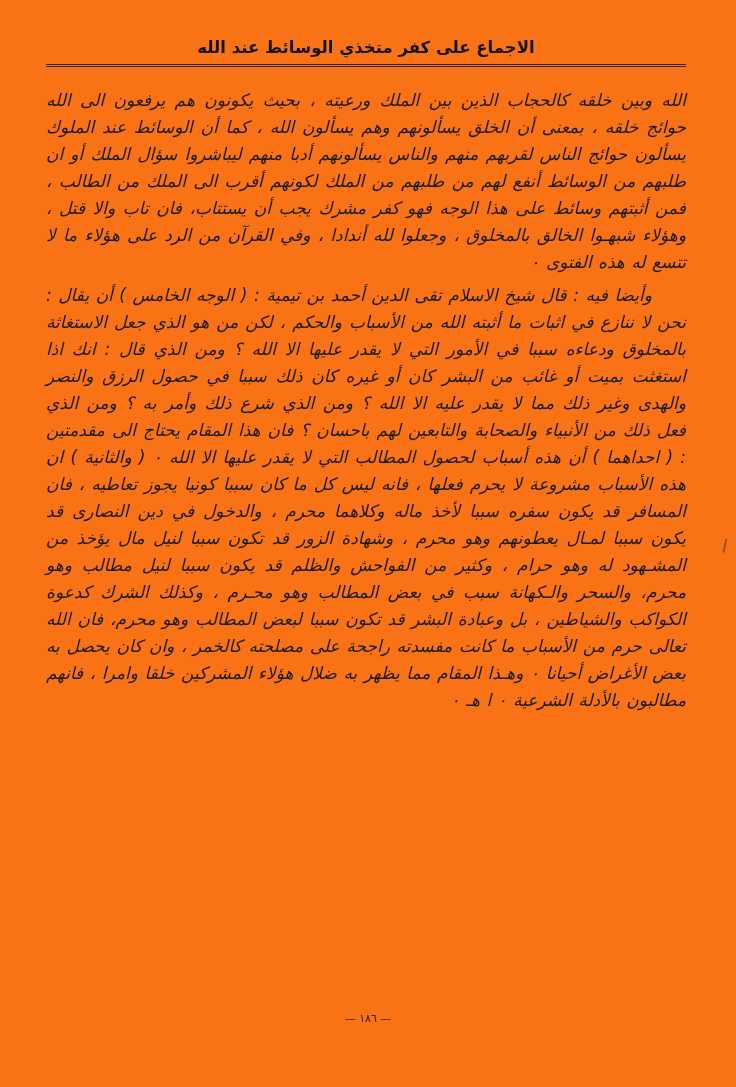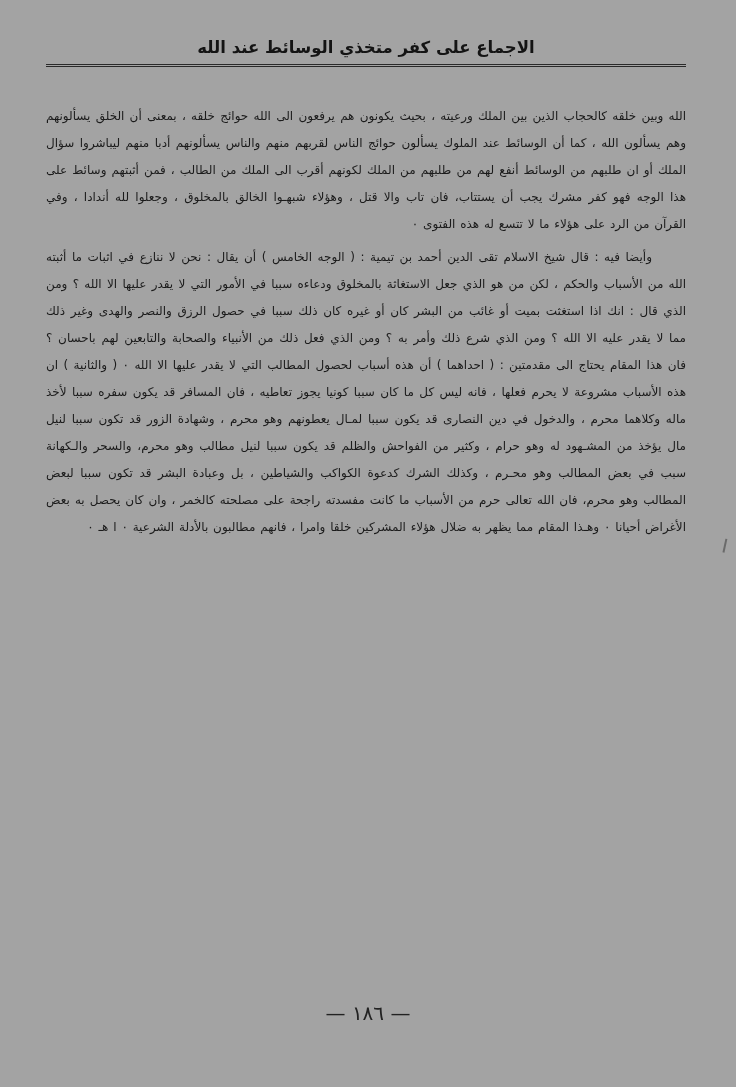--- a/index.html
+++ b/index.html
@@ -6,21 +6,21 @@
     margin: 0;
     padding: 0;
     background: #e9e7e2;
     font-family: "DejaVu Sans", sans-serif;
   }
   .page {
     position: relative;
     width: 736px;
     height: 1087px;
     margin: 0 auto;
-    background: #a3a3a3;
+    background: #f97316;
     box-sizing: border-box;
     padding: 38px 50px 0 46px;
     color: #1c1c1c;
     overflow: hidden;
   }
   .page-header {
     text-align: center;
     margin-bottom: 6px;
   }
   .page-header .title {
@@ -32,42 +32,43 @@
   }
   .double-rule {
     width: 100%;
     height: 3px;
     border-top: 1.6px solid #2a2a2a;
     border-bottom: 1px solid #2a2a2a;
     box-sizing: border-box;
   }
   .body-text {
     direction: rtl;
-    margin-top: 36px;
-    font-size: 12px;
+    margin-top: 20px;
+    font-size: 17px;
     line-height: 27px;
     text-align: justify;
     color: #1b1b1b;
+    font-style: italic;
   }
   .body-text p {
     margin: 0 0 6px 0;
     word-spacing: 1px;
   }
   .body-text p.indent {
     text-indent: 34px;
   }
   .page-footer {
     position: absolute;
     left: 0;
     right: 0;
     bottom: 62px;
     text-align: center;
   }
   .page-number {
-    font-size: 20px;
+    font-size: 11px;
     color: #222;
     letter-spacing: 2px;
     direction: rtl;
   }
   
   .scan-mark {
     position: absolute;
     right: 10px;
     top: 538px;
     width: 7px;

